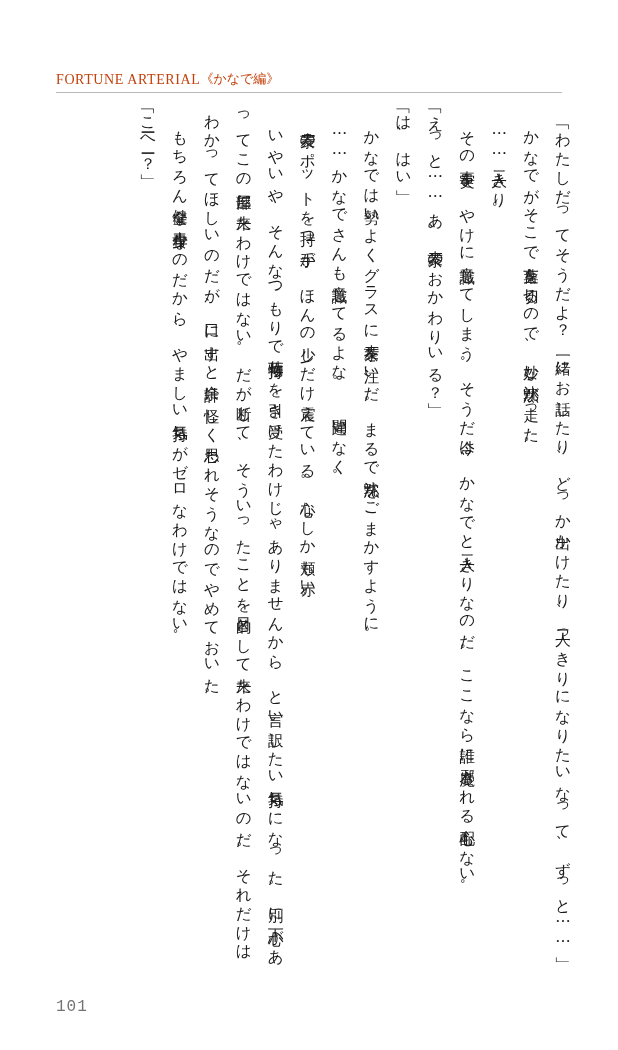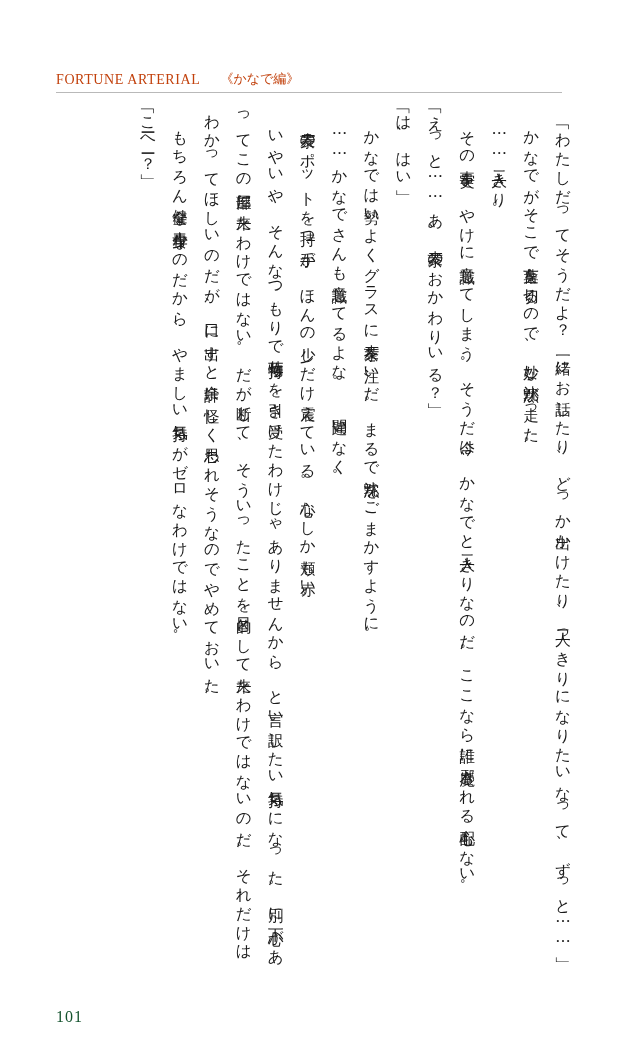--- a/index.html
+++ b/index.html
@@ -34,21 +34,21 @@
     white-space: nowrap;
   }
   .header .hdr-roman {
     font-family: "Liberation Serif", "DejaVu Serif", serif;
     font-size: 14px;
     letter-spacing: 0.6px;
   }
   .header .hdr-jp {
     font-family: Liberation Mono, monospace;
     font-size: 13px;
-    margin-left: 20px;
+    margin-left: 0;
     letter-spacing: 0px;
     text-align: right;
   }
   .header-rule {
     position: absolute;
     top: 92px;
     left: 56px;
     right: 56px;
     height: 1px;
     background: #b9b9b9;
@@ -78,24 +78,24 @@
     padding: 0;
     text-indent: 0;
   }
   .vtext p.ind {
     text-indent: 1em;
   }
   
   .folio {
     position: absolute;
     left: 56px;
-    bottom: 24px;
-    font-family: Liberation Serif, serif;
+    bottom: 34px;
+    font-family: Liberation Mono, monospace;
     font-size: 16px;
-    color: #14532d;
+    color: #737373;
     letter-spacing: 1px;
   }
 </style>
 </head>
 <body>
 
 <div class="page">
 
   <div class="header">
     <span class="hdr-roman">FORTUNE ARTERIAL</span>

